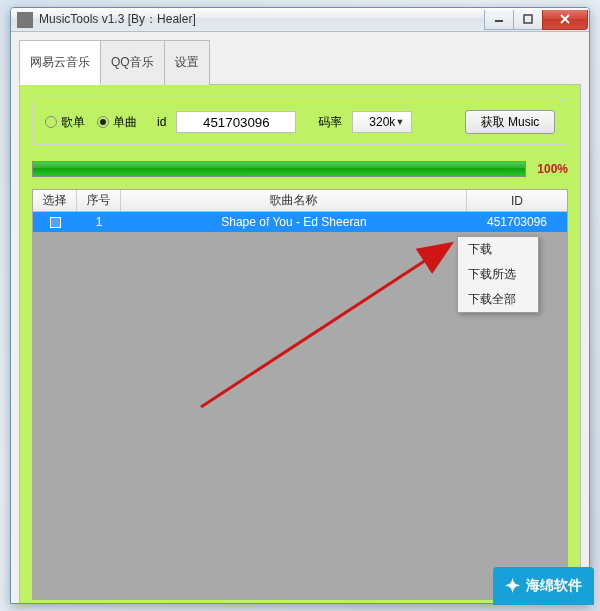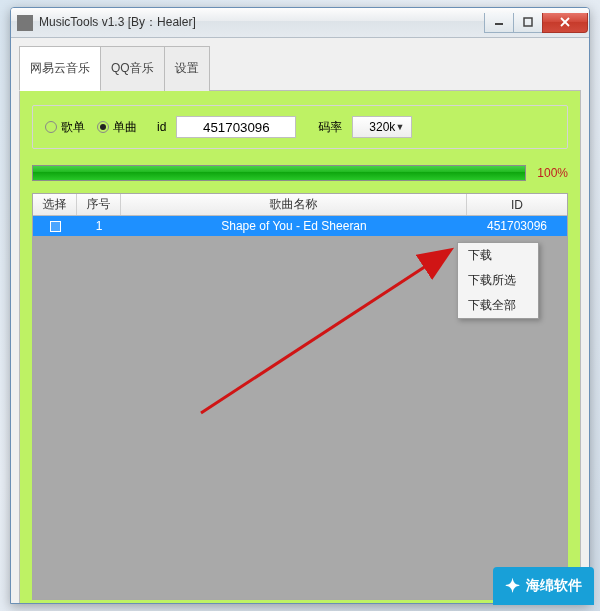--- a/index.html
+++ b/index.html
@@ -18,21 +18,21 @@
   width: 580px; height: 597px;
   background: #f0f0f0;
   border: 1px solid #6a8fb5;
   border-radius: 4px 4px 0 0;
   box-shadow: 0 3px 12px rgba(0,0,0,0.3);
   display: flex;
   flex-direction: column;
   overflow: hidden;
 }
 .titlebar {
-  height: 30px;
+  height: 24px;
   background: linear-gradient(#fdfdfd, #e9ecef 45%, #dde3e8 46%, #e5eaef);
   border-bottom: 1px solid #b6bfc8;
   display: flex;
   align-items: center;
   padding-left: 6px;
 }
 .titlebar .icon {
   width: 16px; height: 16px;
   background: #777;
   margin-right: 6px;
@@ -131,21 +131,21 @@
   width: 90px; height: 24px;
   border: 1px solid #9a9a9a;
   background: linear-gradient(#f9f9f9,#e5e5e5);
   border-radius: 3px;
   text-align: center;
   line-height: 22px;
   cursor: pointer;
 }
 .progress-row {
   margin-top: 16px;
-  display: flex; align-items: center; gap: 6px;
+  display: flex; align-items: center; gap: 6px; font-weight: bold;
 }
 .progress-bar {
   flex: 1; height: 16px;
   border: 1px solid #8c8c8c;
   background: #e9e9e9;
   position: relative;
   overflow: hidden;
 }
 .progress-fill {
   height: 100%;
@@ -267,20 +267,23 @@
           <span class="dot"></span>
           <span>单曲</span>
         </label>
         <span class="id-label">id</span>
         <input class="id-input" value="451703096" style="">
         <span class="bitrate-label">码率</span>
         <div class="dropdown">
           <span>320k</span>
           <span class="arrow">▼</span>
         </div>
+        <div class="get-btn">
+          <span>获取 Music</span>
+        </div>
       </div>
 
       <div class="progress-row">
         <div class="progress-bar">
           <div class="progress-fill" style="width:100%"></div>
         </div>
         <span class="progress-pct">100%</span>
       </div>
 
       <div class="table">

